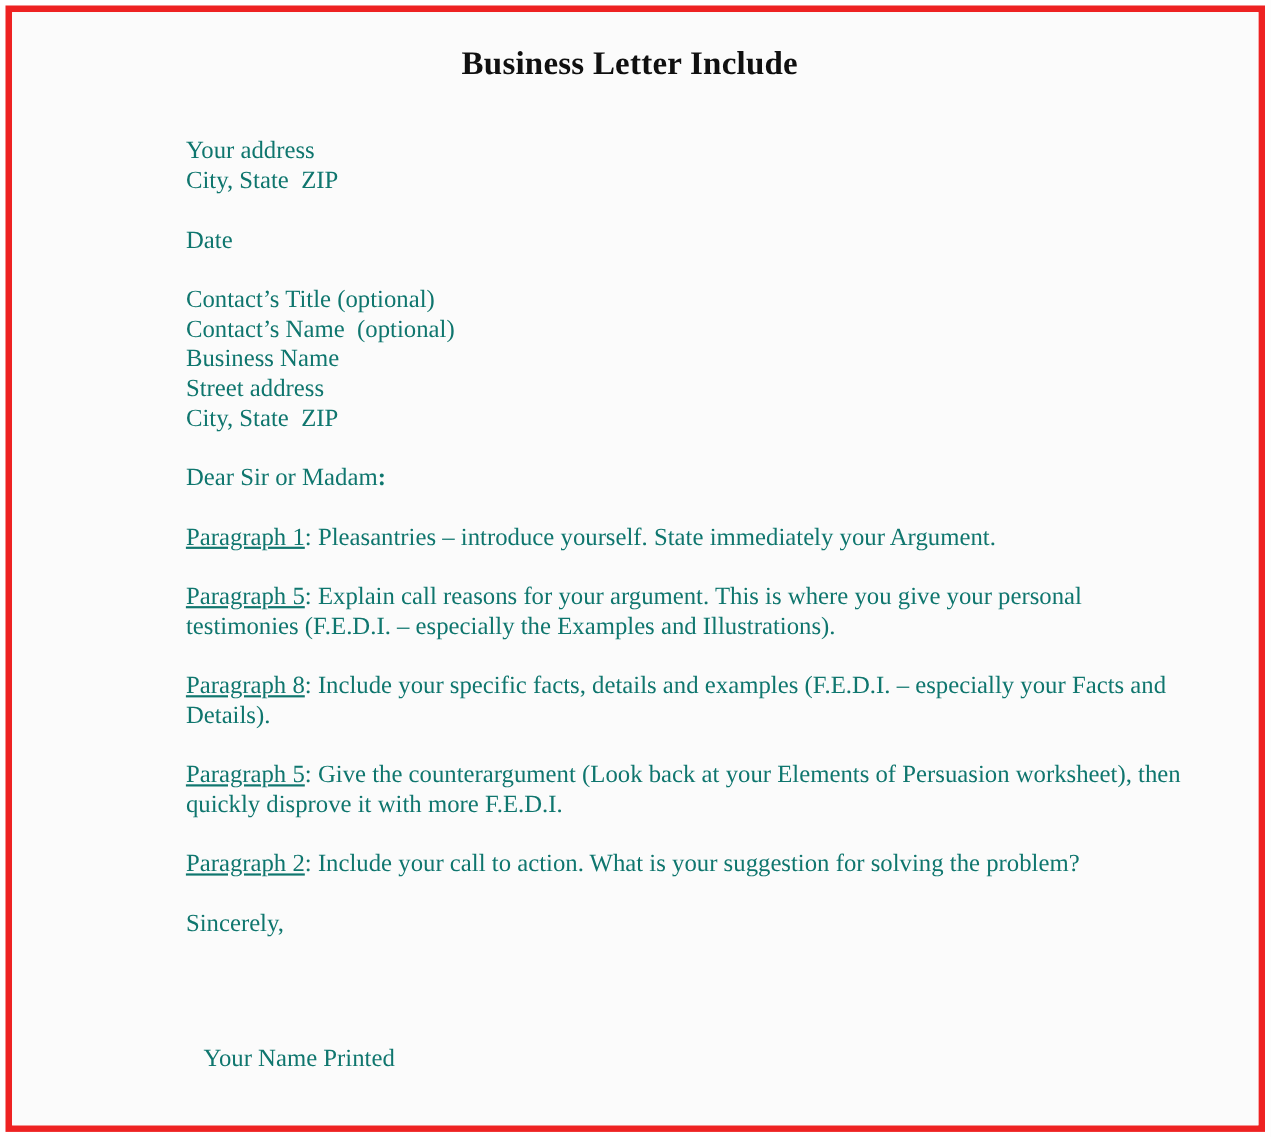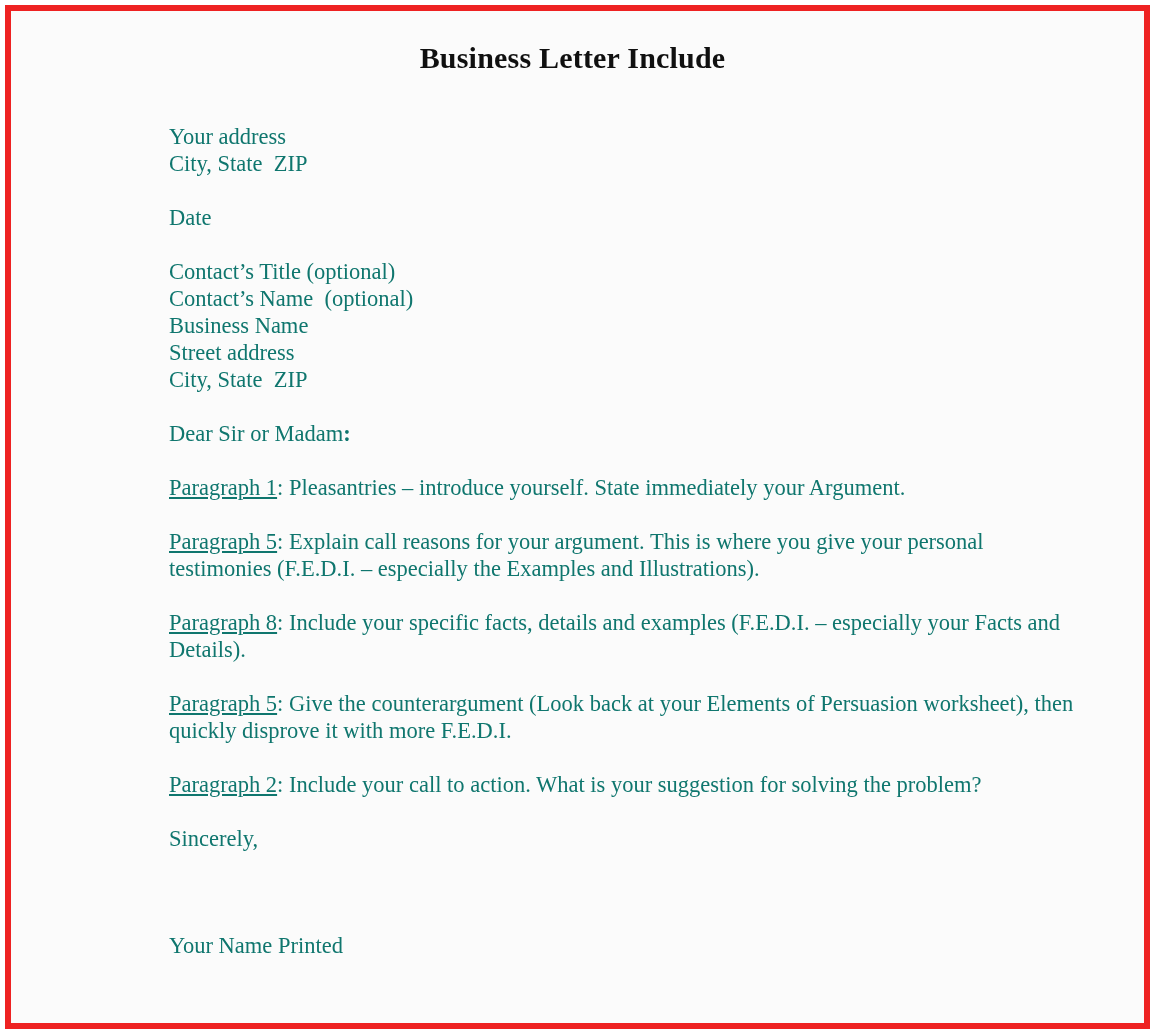--- a/index.html
+++ b/index.html
@@ -78,21 +78,21 @@
   .plabel {
     text-decoration: underline;
     text-underline-offset: 2px;
   }
 
   .bold-colon {
     font-weight: bold;
   }
 
   .sig-name {
-    margin: 0;
+    margin: 16px;
   }
 </style>
 </head>
 <body>
 
 <div class="page-frame">
   <div class="page-inner">
 
     <div class="doc-title">Business Letter Include</div>
 

